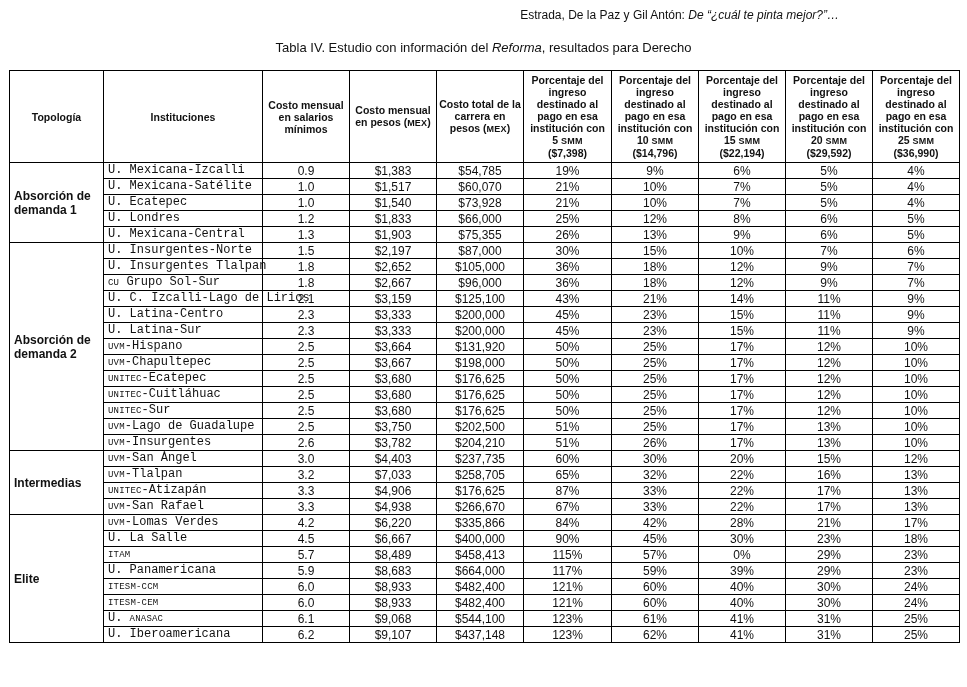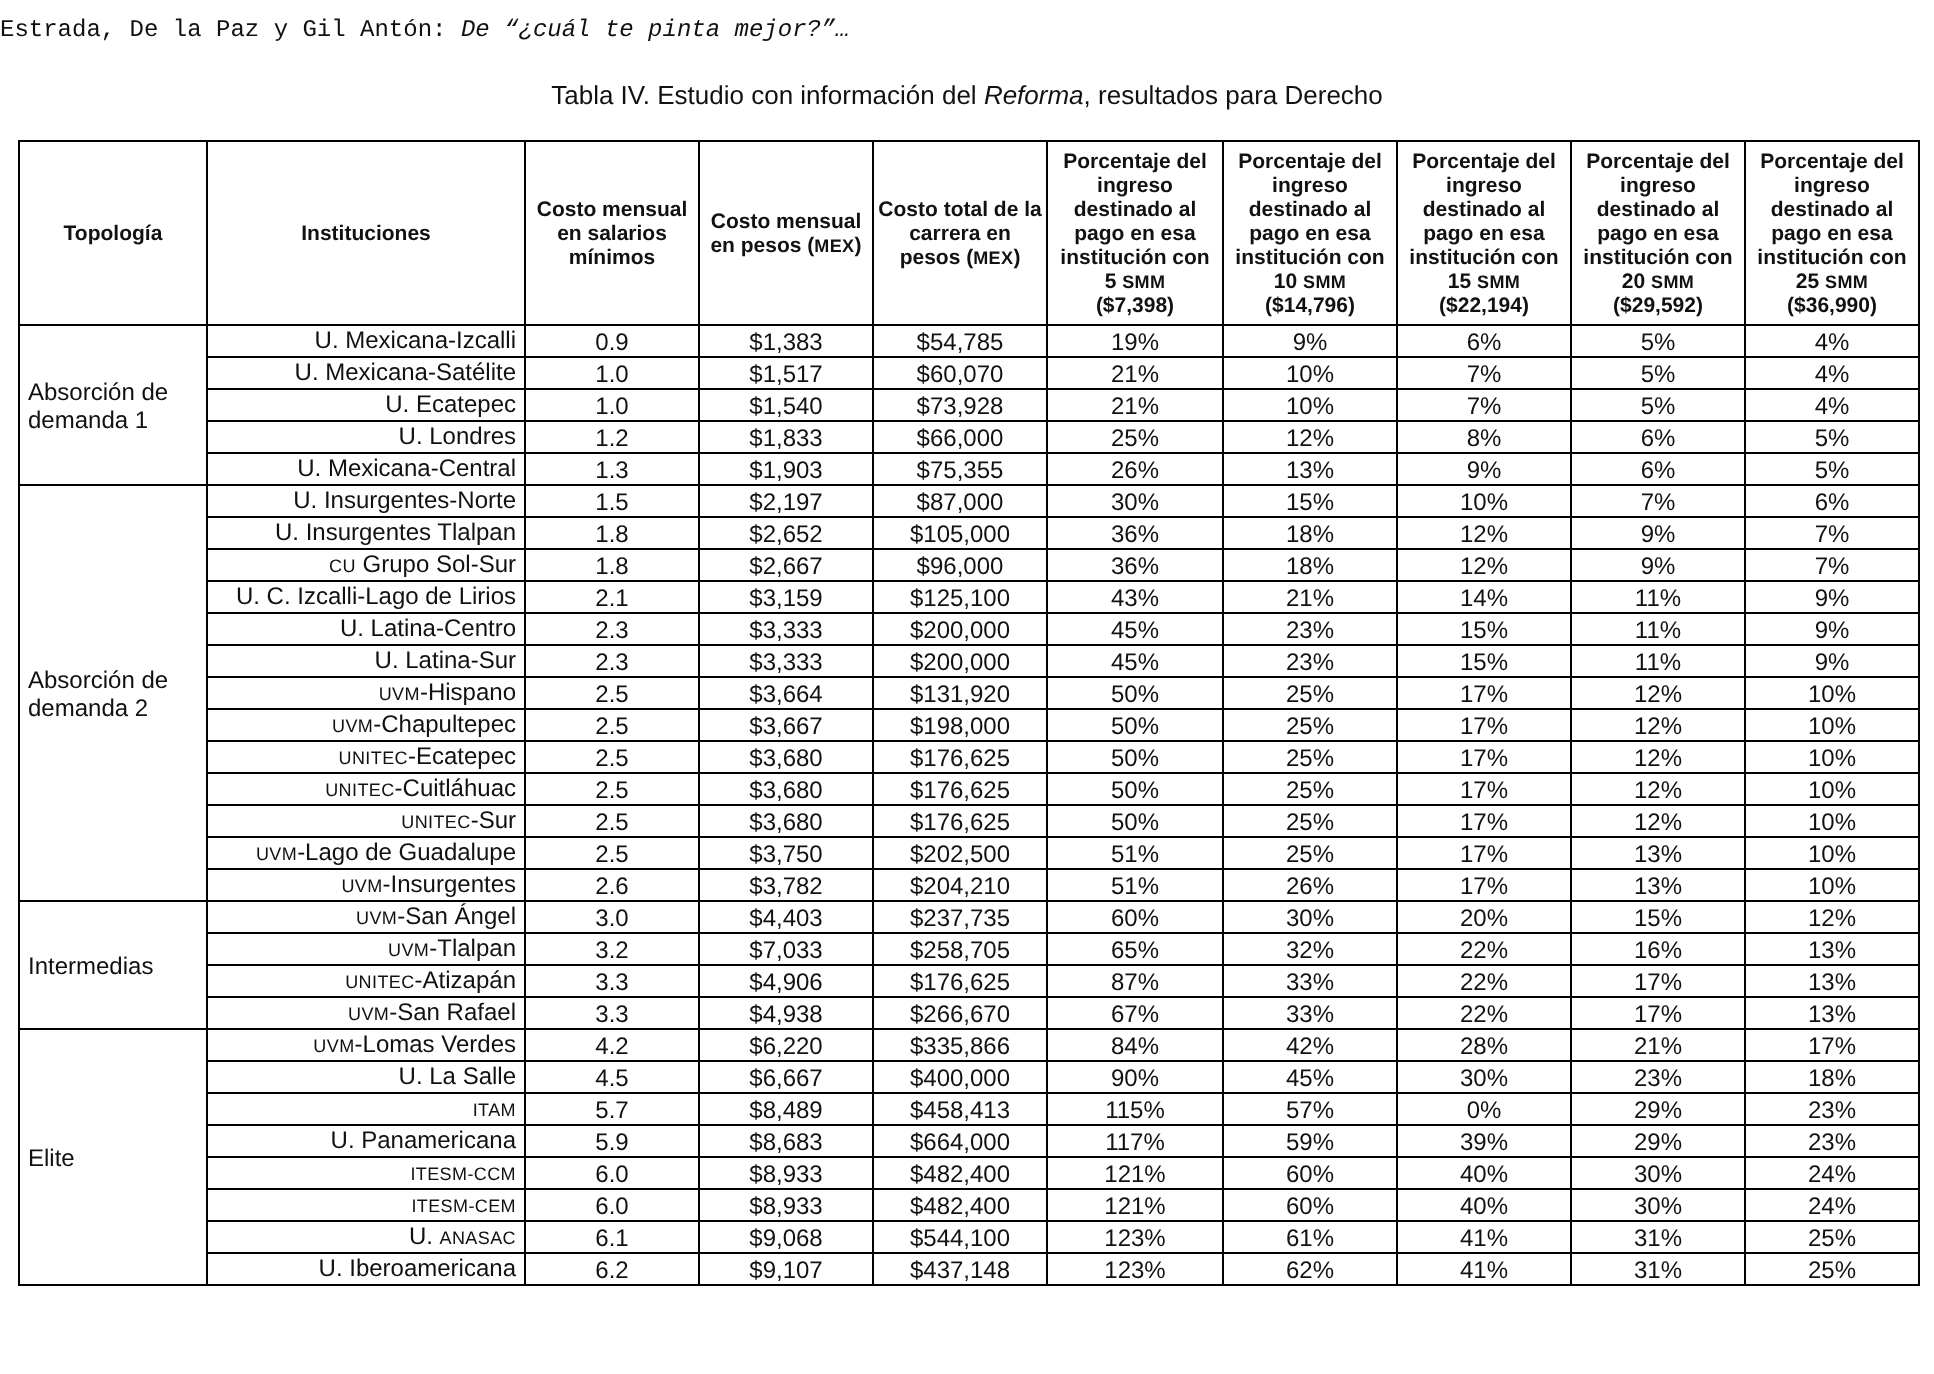--- a/index.html
+++ b/index.html
@@ -1,26 +1,26 @@
 <!DOCTYPE html>
 <html><head>
 <meta charset="utf-8">
 <style>
   html, body { margin: 0; padding: 0; background: #ffffff; }
   body { width: 967px; height: 687px; position: relative; overflow: hidden;
          font-family: "Liberation Sans", sans-serif; color: #111; }
-  .running-head { position: absolute; top: 8px; left: 0; width: 839px; text-align: left; font-size: 12px; font-family: Liberation Mono, monospace; }
+  .running-head { position: absolute; top: 8px; left: 0; width: 839px; text-align: right; font-size: 12px; }
   .running-head i { font-style: italic; }
   .caption { position: absolute; top: 40px; left: 0; width: 967px; text-align: center; font-size: 13px; }
   table { position: absolute; left: 9px; top: 70px; border-collapse: collapse; table-layout: fixed; width: 950px; }
   td, th { border: 1.5px solid #000; padding: 0 4px; font-size: 12px; line-height: 14px; height: 15px; }
   th { font-weight: bold; font-size: 10.5px; line-height: 12px; text-align: center; height: 89px; padding: 1px 2px; }
   td.num { text-align: center; }
-  td.inst { text-align: right; white-space: nowrap; }
-  td.topo { font-weight: normal; font-size: 12px; text-align: left; vertical-align: middle; padding-left: 4px; }
+  td.inst { text-align: left; white-space: nowrap; font-family: Liberation Mono, monospace; }
+  td.topo { font-weight: bold; font-size: 12px; text-align: left; vertical-align: middle; padding-left: 4px; }
   .sc { font-size: 9px; letter-spacing: 0.2px; }
 </style>
 </head>
 <body>
 
 <div class="running-head"><span>Estrada, De la Paz y Gil Antón: </span><i>De “¿cuál te pinta mejor?”…</i></div>
 
 <div class="caption"><span>Tabla IV. Estudio con información del </span><i>Reforma</i><span>, resultados para Derecho</span></div>
 
 <table>

